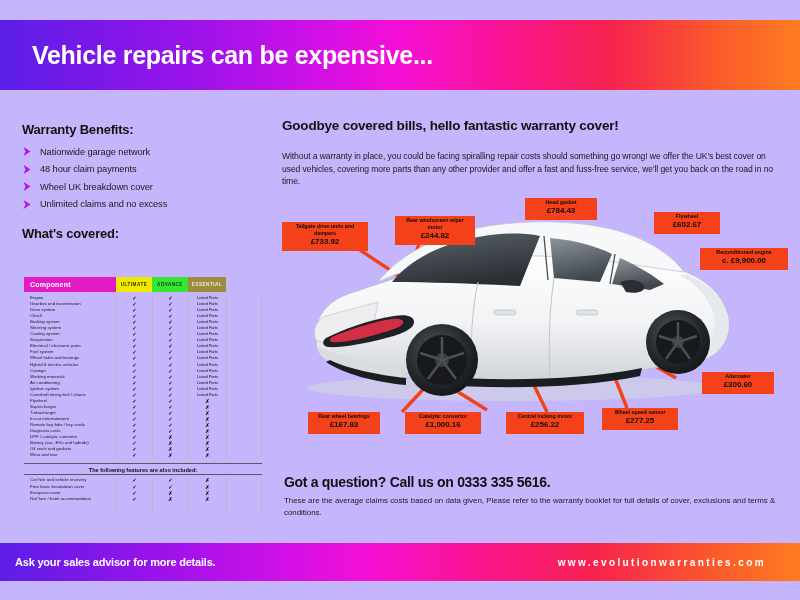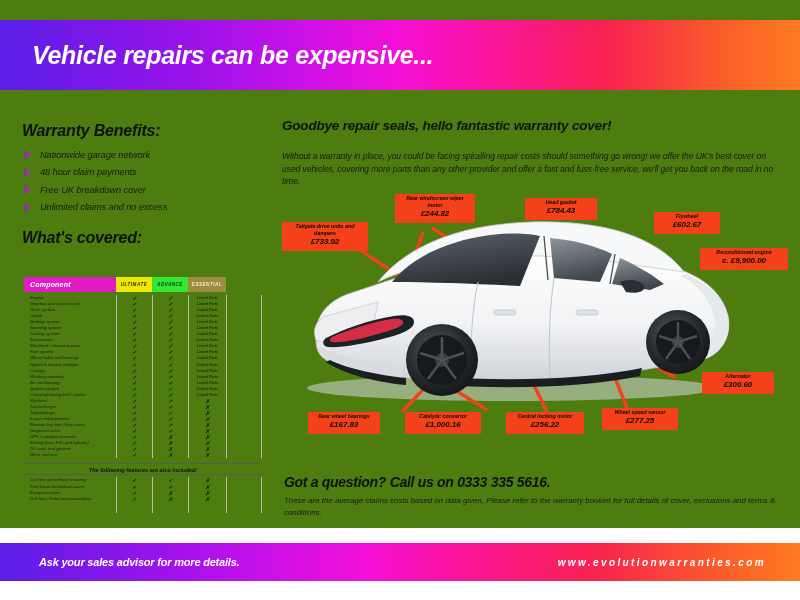--- a/index.html
+++ b/index.html
@@ -2,38 +2,38 @@
 <html><head>
 <meta charset="utf-8">
 <style>
   * { box-sizing: border-box; margin: 0; padding: 0; }
   html, body {
     width: 800px; height: 600px;
     background: #ffffff;
     font-family: "Liberation Sans", sans-serif;
     overflow: hidden;
   }
-  .page { position: relative; width: 800px; height: 528px; background: #4d7c0f; font-style: italic; }
+  .page { position: relative; width: 800px; height: 600px; background: #c4b5fd; }
 
   
   .header-bar {
     position: absolute; left: 0; top: 20px; width: 800px; height: 70px;
     background: linear-gradient(90deg,
       #5b1fe8 0%, #7a18e8 12%, #a112ea 26%, #cc10e8 38%,
       #f50fd6 50%, #fa1498 62%, #f7224f 76%, #fa5c2a 90%, #fd7c21 100%);
     display: flex; align-items: center;
   }
   .header-title {
     color: #fff; font-size: 25px; font-weight: bold;
     letter-spacing: -0.3px; padding-left: 32px;
   }
 
   
   .left-col { position: absolute; left: 22px; top: 122px; width: 245px; }
-  .sec-title { font-size: 16px; font-weight: bold; color: #111; letter-spacing: -0.2px; }
+  .sec-title { font-size: 13px; font-weight: bold; color: #111; letter-spacing: -0.2px; }
   .benefits { list-style: none; margin-top: 9px; text-align: center; }
   .benefits li {
     display: flex; align-items: center; gap: 7px;
     font-size: 9.3px; color: #1a1a1a; margin-bottom: 6.5px; letter-spacing: -0.1px;
   }
   .arrow-ico { width: 11px; height: 11px; flex: 0 0 11px; display:block; }
   .whats-covered { margin-top: 16px; }
 
   
   .cov-table { position: absolute; left: 24px; top: 277px; width: 238px; }
@@ -86,21 +86,21 @@
   .cta-title { font-size: 14px; font-weight: bold; color: #111; letter-spacing: -0.3px; }
   .cta-sub { font-size: 7.9px; line-height: 11.5px; color: #1a1a1a; margin-top: 5px; }
 
   
   .footer-bar {
     position: absolute; left: 0; top: 543px; width: 800px; height: 38px;
     background: linear-gradient(90deg,
       #5b1fe8 0%, #7a18e8 10%, #a112ea 22%, #cc10e8 34%,
       #f50fd6 46%, #fa1498 58%, #f7224f 74%, #fa5c2a 90%, #fd7c21 100%);
     display: flex; align-items: center; justify-content: space-between;
-    padding: 0 34px 0 39px;
+    padding: 0 34px 0 15px;
   }
   .footer-left { color: #fff; font-size: 11px; font-weight: bold; letter-spacing: -0.2px; }
   .footer-right { color: #fff; font-size: 10px; font-weight: bold; letter-spacing: 2.4px; }
 </style>
 </head>
 <body>
 
 <div class="page">
 
   <div class="header-bar">
@@ -137,21 +137,21 @@
         <li>
           <svg class="arrow-ico" viewBox="0 0 12 12">
             <defs>
               <linearGradient id="ag" x1="0" y1="0" x2="1" y2="0">
                 <stop offset="0%" stop-color="#7a18e8"></stop>
                 <stop offset="100%" stop-color="#f50fd6"></stop>
               </linearGradient>
             </defs>
             <path d="M1.5 1 L9.5 6 L1.5 11 L4 6 Z" fill="url(#ag)"></path>
           </svg>
-          <span>Free UK breakdown cover</span>
+          <span>Wheel UK breakdown cover</span>
         </li>
         <li>
           <svg class="arrow-ico" viewBox="0 0 12 12">
             <defs>
               <linearGradient id="ag" x1="0" y1="0" x2="1" y2="0">
                 <stop offset="0%" stop-color="#7a18e8"></stop>
                 <stop offset="100%" stop-color="#f50fd6"></stop>
               </linearGradient>
             </defs>
             <path d="M1.5 1 L9.5 6 L1.5 11 L4 6 Z" fill="url(#ag)"></path>
@@ -315,21 +315,21 @@
           <span>✗</span>
           <span>✗</span>
           <span>✗</span>
           <span>✗</span>
         </div>
       <div class="col-mark tail"></div>
     </div>
   </div>
 
   <div class="right-col">
-    <div class="rc-title">Goodbye repair seals, hello fantastic warranty cover!</div>
+    <div class="rc-title">Goodbye covered bills, hello fantastic warranty cover!</div>
     <div class="rc-body">Without a warranty in place, you could be facing spiralling repair costs should something go wrong! we offer the UK's best cover on used vehicles, covering more parts than any other provider and offer a fast and fuss-free service, we'll get you back on the road in no time.</div>
   </div>
 
   <div class="car-area">
     <svg viewBox="0 0 510 285" width="510" height="285" style="position:absolute;left:0;top:0;">
       <defs>
         <linearGradient id="bodyg" x1="0" y1="0" x2="0" y2="1">
           <stop offset="0%" stop-color="#ffffff"></stop>
           <stop offset="55%" stop-color="#f2f3f5"></stop>
           <stop offset="100%" stop-color="#cfd3d8"></stop>
@@ -436,21 +436,21 @@
           <line x1="396" y1="152" x2="415" y2="146"></line>
           <line x1="396" y1="152" x2="408" y2="169"></line>
           <line x1="396" y1="152" x2="384" y2="169"></line>
           <line x1="396" y1="152" x2="377" y2="146"></line>
         </g>
       </g>
     </svg>
 
     <div id="callout-layer">
         <div class="callout" style="left: 0px; top: 32px; width: 86px;"><span>Tailgate drive units and dampers</span><span class="amt">£733.92</span></div>
-        <div class="callout" style="left: 113px; top: 4px; width: 80px;"><span>Rear windscreen wiper motor</span><span class="amt">£244.82</span></div>
+        <div class="callout" style="left: 113px; top: 26px; width: 80px;"><span>Rear windscreen wiper motor</span><span class="amt">£244.82</span></div>
         <div class="callout" style="left: 243px; top: 8px; width: 72px;"><span>Head gasket</span><span class="amt">£784.43</span></div>
         <div class="callout" style="left: 372px; top: 22px; width: 66px;"><span>Flywheel</span><span class="amt">£602.67</span></div>
         <div class="callout" style="left: 418px; top: 58px; width: 88px;"><span>Reconditioned engine</span><span class="amt">c. £9,900.00</span></div>
         <div class="callout" style="left: 420px; top: 182px; width: 72px;"><span>Alternator</span><span class="amt">£300.60</span></div>
         <div class="callout" style="left: 26px; top: 222px; width: 72px;"><span>Rear wheel bearings</span><span class="amt">£167.83</span></div>
         <div class="callout" style="left: 123px; top: 222px; width: 76px;"><span>Catalytic convertor</span><span class="amt">£1,000.16</span></div>
         <div class="callout" style="left: 224px; top: 222px; width: 78px;"><span>Central locking motor</span><span class="amt">£256.22</span></div>
         <div class="callout" style="left: 320px; top: 218px; width: 76px;"><span>Wheel speed sensor</span><span class="amt">£277.25</span></div>
       </div>
   </div>

